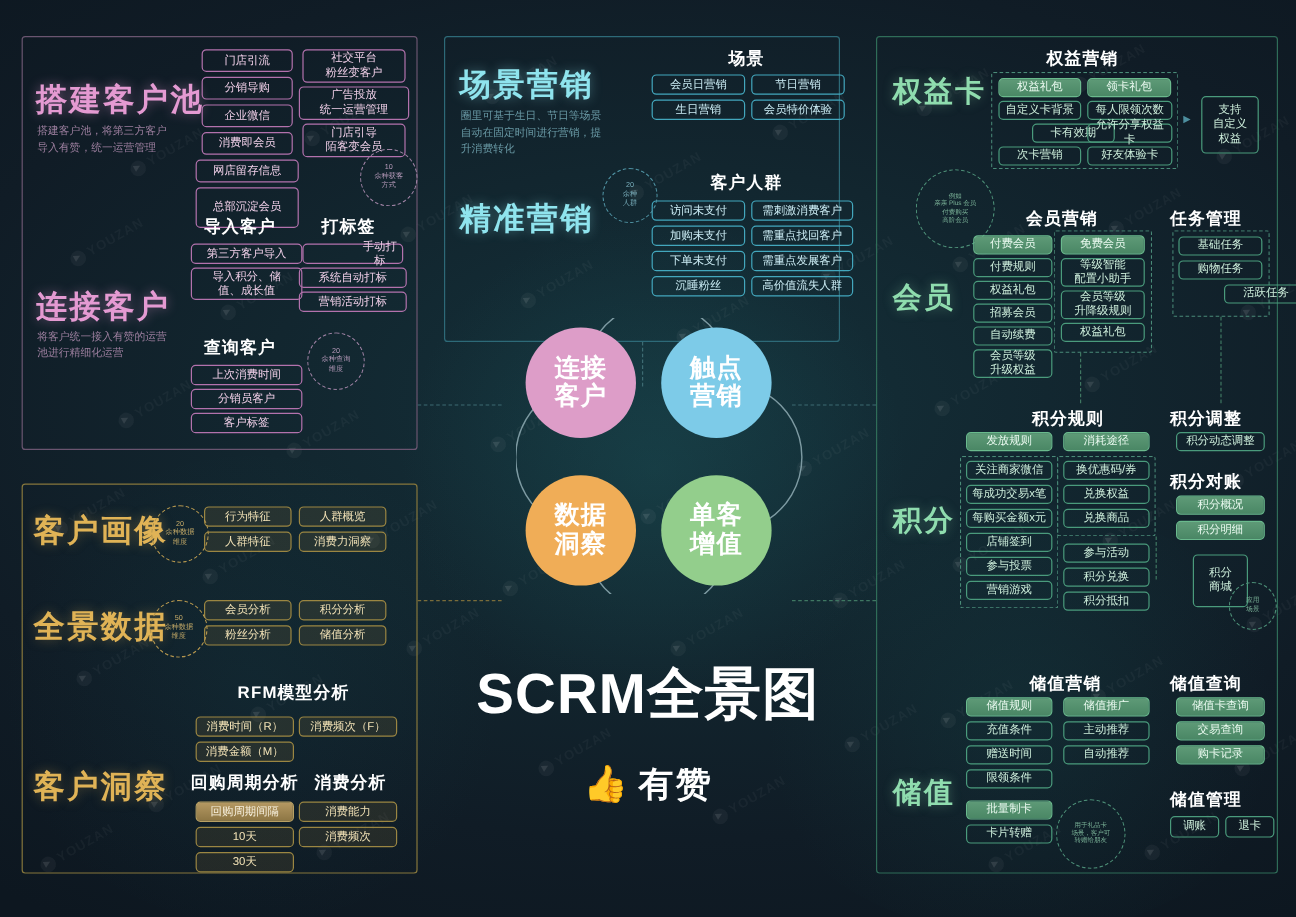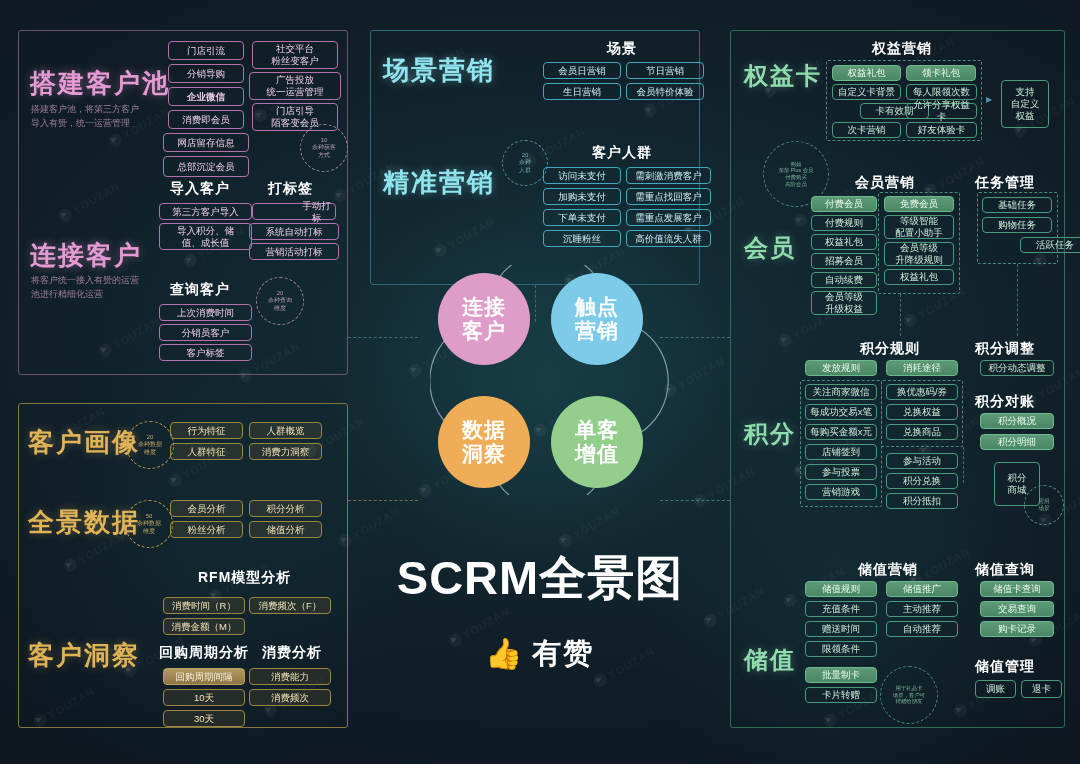--- a/index.html
+++ b/index.html
@@ -373,24 +373,24 @@
     </div>
 
   <div class="panel panel-pink" style="left:18px;top:30px;width:330px;height:345px;"></div>
 
   <div class="bigtitle pink" style="left:30px;top:66px;">搭建客户池</div>
   <div class="subtext pink" style="left:31px;top:103px;">搭建客户池，将第三方客户
 导入有赞，统一运营管理</div>
 
   <div class="chip pink" style="left:168px;top:41px;width:76px;height:19px;">门店引流</div>
   <div class="chip pink" style="left:168px;top:64px;width:76px;height:19px;">分销导购</div>
-  <div class="chip pink" style="left:168px;top:87px;width:76px;height:19px;font-weight:bold;">企业微信</div>
+  <div class="chip pink" style="left:168px;top:87px;width:76px;height:19px;">企业微信</div>
   <div class="chip pink" style="left:168px;top:110px;width:76px;height:19px;">消费即会员</div>
   <div class="chip pink" style="left:163px;top:133px;width:86px;height:19px;">网店留存信息</div>
-  <div class="chip pink" style="left:163px;top:156px;width:86px;height:21px;">总部沉淀会员</div>
+  <div class="chip pink" style="left:163px;top:156px;width:86px;height:34px;">总部沉淀会员</div>
 
   <div class="chip pink" style="left:252px;top:41px;width:86px;height:28px;">社交平台
 粉丝变客户</div>
   <div class="chip pink" style="left:249px;top:72px;width:92px;height:28px;">广告投放
 统一运营管理</div>
   <div class="chip pink" style="left:252px;top:103px;width:86px;height:28px;">门店引导
 陌客变会员</div>
 
   <div class="dcircle pink" style="left:300px;top:124px;width:48px;height:48px;">10
 余种获客
@@ -451,20 +451,23 @@
   <div class="chip gold" style="left:163px;top:689px;width:82px;height:17px;">10天</div>
   <div class="chip gold" style="left:163px;top:710px;width:82px;height:17px;">30天</div>
 
   <div class="grouphead" style="left:262px;top:644px;">消费分析</div>
   <div class="chip gold" style="left:249px;top:668px;width:82px;height:17px;">消费能力</div>
   <div class="chip gold" style="left:249px;top:689px;width:82px;height:17px;">消费频次</div>
 
   <div class="panel panel-cyan" style="left:370px;top:30px;width:330px;height:255px;"></div>
 
   <div class="bigtitle cyan" style="left:383px;top:53px;">场景营销</div>
+  <div class="subtext cyan" style="left:384px;top:90px;">圈里可基于生日、节日等场景
+自动在固定时间进行营销，提
+升消费转化</div>
 
   <div class="grouphead" style="left:607px;top:40px;">场景</div>
   <div class="chip cyan" style="left:543px;top:62px;width:78px;height:17px;">会员日营销</div>
   <div class="chip cyan" style="left:543px;top:83px;width:78px;height:17px;">生日营销</div>
   <div class="chip cyan" style="left:626px;top:62px;width:78px;height:17px;">节日营销</div>
   <div class="chip cyan" style="left:626px;top:83px;width:78px;height:17px;">会员特价体验</div>
 
   <div class="bigtitle cyan" style="left:383px;top:165px;">精准营销</div>
 
   <div class="grouphead" style="left:592px;top:144px;">客户人群</div>

